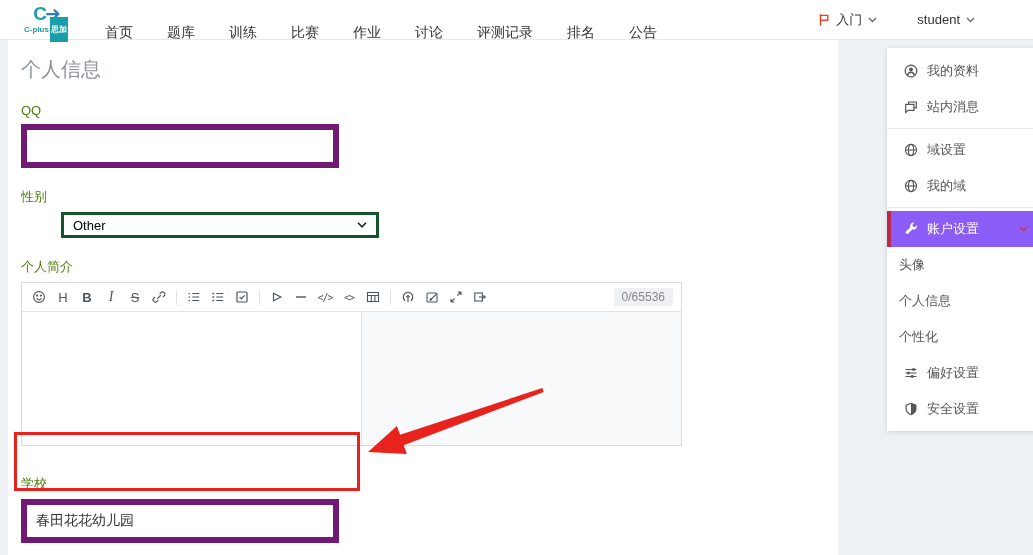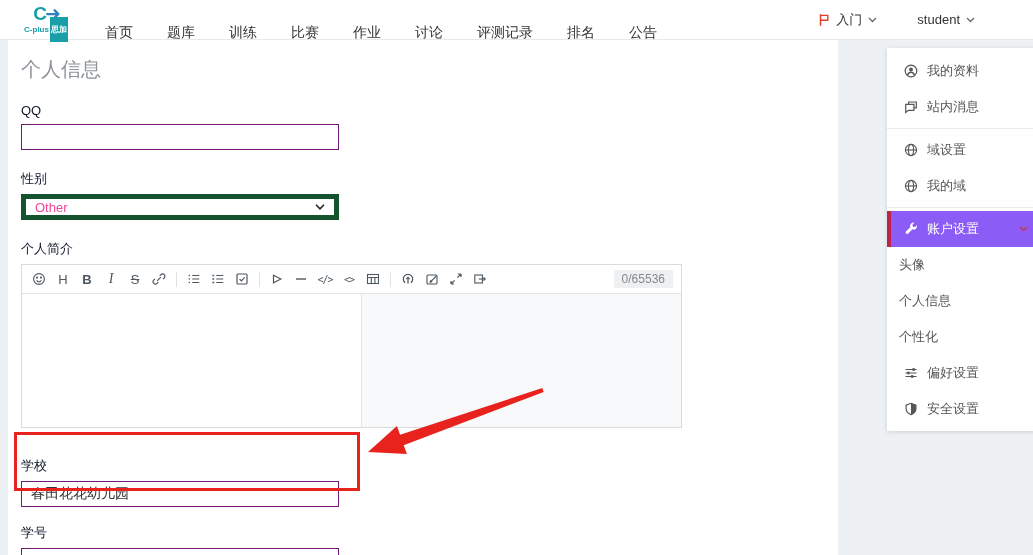--- a/index.html
+++ b/index.html
@@ -25,29 +25,29 @@
   .logo-text .suffix { background:#199fa8; color:#fff; padding:8px 1px; margin-left:1px; }
   .nav { display:flex; height:40px; margin-left:2px; }
   .nav-item { padding:12px 17px; font-size:14px; color:#333; line-height:40px; cursor:pointer; white-space:nowrap; }
   .header-right { margin-left:auto; display:flex; align-items:center; gap:40px; margin-right:58px;justify-content:center; }
   .level, .user { display:flex; align-items:center; gap:6px; font-size:13px; color:#333; cursor:pointer; }
   .chev { display:inline-block; }
 
   
   .main-card { position:absolute; left:8px; top:40px; width:830px; height:515px; background:#fff; padding-left:13px; }
   .page-title { margin-top:16px; font-size:20px; color:#8d9399; font-weight:400; }
-  .field-label { font-size:13px; color:#0f172a; margin-top:20px; margin-bottom:6px; }
+  .field-label { font-size:13px; color:#4d7c0f; margin-top:20px; margin-bottom:6px; }
   .text-input {
-    display:block; width:318px; height:26px; border:1px solid #701a75; background:#fff;
-    font-size:14px; color:#333; padding:0 9px; outline:none; font-family:inherit;
+    display:block; width:318px; height:26px; border:6px solid #701a75; background:#fff;
+    font-size:14px; color:#333; padding:16px 9px; outline:none; font-family:inherit;
   }
   .select {
-    width:318px; height:26px; border:5px solid #14532d; background:#fff;
+    width:318px; height:26px; border:3px solid #14532d; background:#fff;
     display:flex; align-items:center; justify-content:space-between;
-    padding:0 9px; font-size:13px; color:#ec4899; cursor:pointer;
+    padding:0 9px; font-size:13px; color:#000000; cursor:pointer;margin-left:40px;
   }
 
   
   .editor { width:661px; border:1px solid #d8dcdf; margin-top:6px; background:#fff; }
   .toolbar { height:29px; display:flex; align-items:center; padding:0 5px; border-bottom:1px solid #e1e4e8; }
   .ticon {
     min-width:24px; height:22px; display:flex; align-items:center; justify-content:center;
     color:#4d5760; cursor:pointer; font-size:13px;
   }
   .ticon svg { display:block; }

